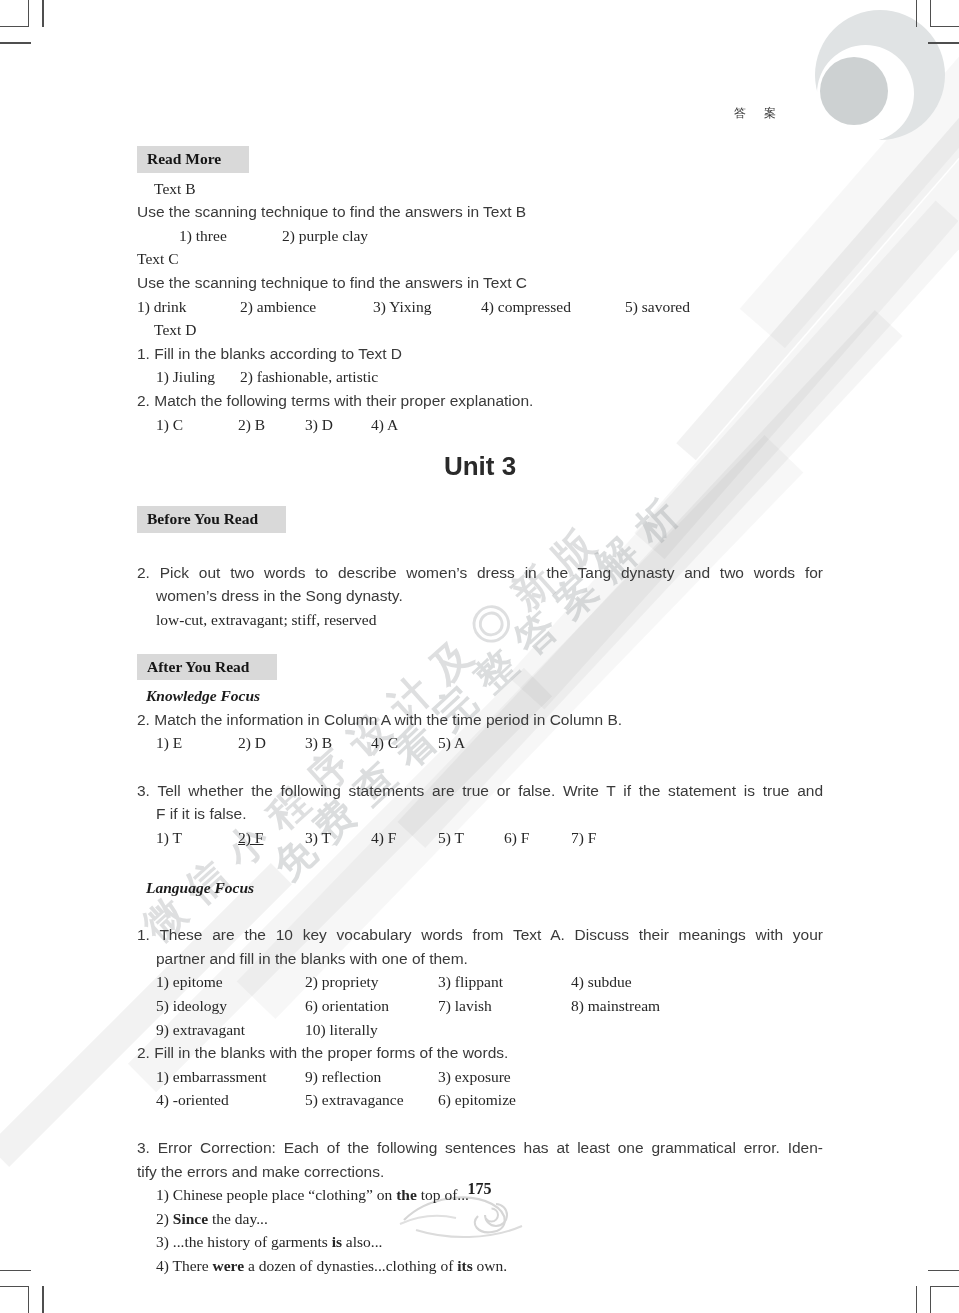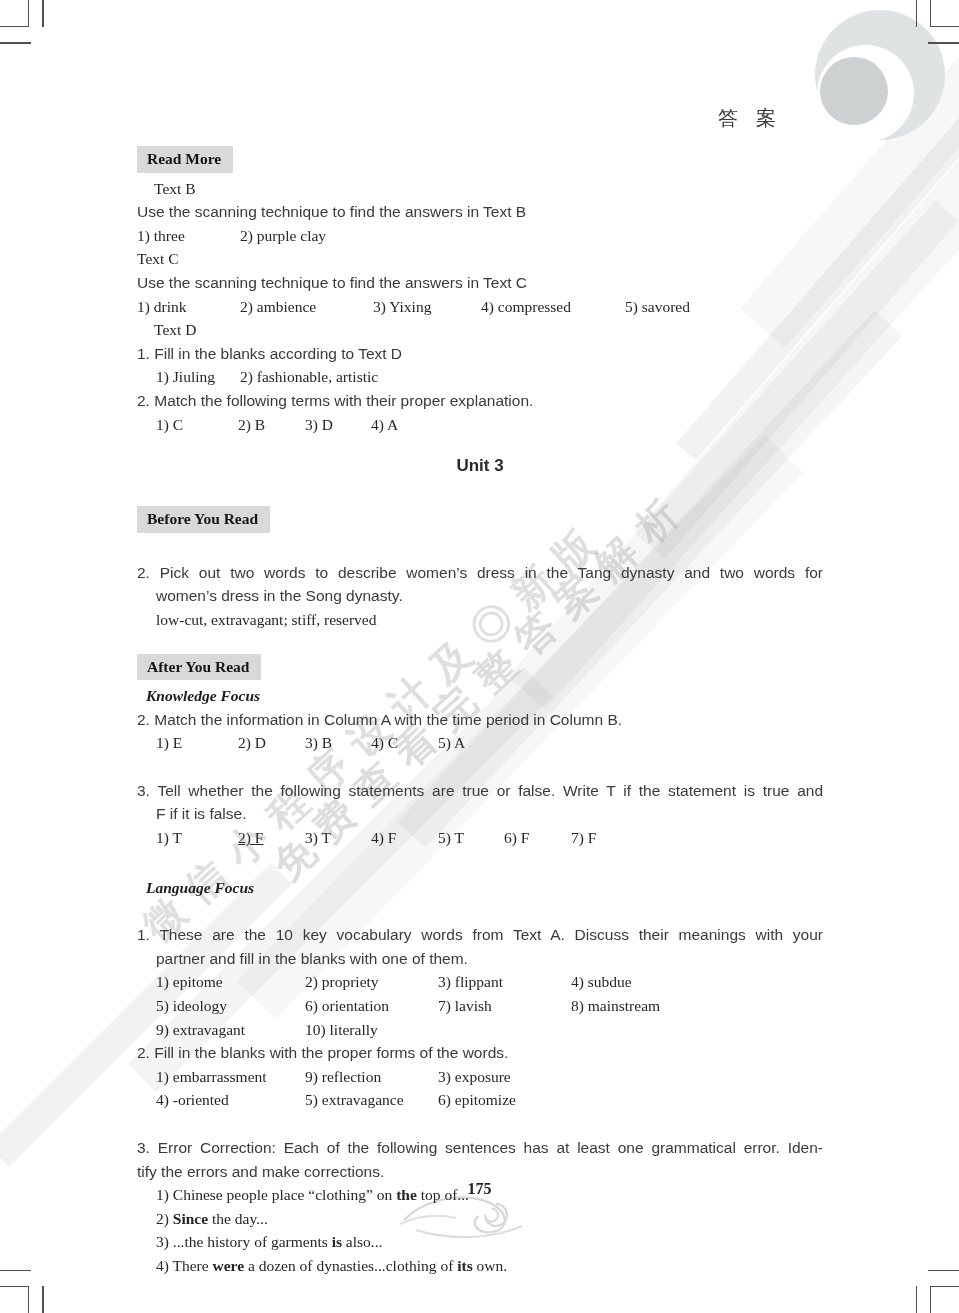--- a/index.html
+++ b/index.html
@@ -15,41 +15,41 @@
   .orn-bl .box{left:-9px;bottom:-9px;} .orn-bl .vline{left:42px;bottom:0;} .orn-bl .hline{left:0;bottom:42px;}
   .orn-br .box{right:-9px;bottom:-9px;} .orn-br .vline{right:42px;bottom:0;} .orn-br .hline{right:0;bottom:42px;}
   .orn-tl,.orn-tr,.orn-bl,.orn-br{position:absolute;width:80px;height:80px;}
   .orn-tl{left:0;top:0;} .orn-tr{right:0;top:0;} .orn-bl{left:0;bottom:0;} .orn-br{right:0;bottom:0;}
   
   .logo{position:absolute;z-index:1;}
   .logo .c1{position:absolute;left:815px;top:10px;width:130px;height:130px;border-radius:50%;background:#e0e3e4;}
   .logo .c2{position:absolute;left:817px;top:45px;width:97px;height:97px;border-radius:50%;background:#ffffff;}
   .logo .c3{position:absolute;left:820px;top:57px;width:68px;height:68px;border-radius:50%;background:#cdd1d2;}
   .corner-label{position:absolute;right:165px;top:105px;z-index:2;font-family:"Liberation Serif",serif;
-        font-size:20px;letter-spacing:18px;color:#3a3a3a;white-space:nowrap;text-align:center;}
+        font-size:12px;letter-spacing:18px;color:#3a3a3a;white-space:nowrap;text-align:center;}
   
   .streaks div{position:absolute;background:#000;z-index:0;}
   .wm{position:absolute;z-index:0;font-weight:bold;white-space:nowrap;color:rgba(145,150,152,0.30);
       font-size:40px;letter-spacing:15px;transform-origin:0 50%;
       font-family:"Liberation Sans",sans-serif;}
   .wm1{left:150px;top:905px;transform:rotate(-42deg);}
   .wm2{left:280px;top:845px;transform:rotate(-43deg);color:rgba(150,155,157,0.34);}
   
   .content{position:absolute;left:137px;top:146px;width:686px;z-index:2;font-size:15.5px;line-height:23.6px;}
-  .box-heading{display:inline-block;background:#d9d9d9;padding:1px 12px 2px 10px;margin-bottom:4px;
+  .box-heading{display:inline-block;background:#d9d9d9;padding:1px 28px 2px 10px;margin-bottom:4px;
       font-family:"Liberation Serif",serif;font-weight:bold;font-size:15.5px;color:#151515;}
   .serif{font-family:"Liberation Serif",serif;color:#262626;}
   .sans{font-family:"Liberation Sans",sans-serif;color:#3a3a3a;}
   .indent{margin-left:19px;}
   .small-ind{margin-left:17px;}
   .focus{font-family:"Liberation Serif",serif;font-weight:bold;font-style:italic;color:#1c1c1c;margin-left:9px;}
-  .unit-title{text-align:center;font-weight:bold;font-size:17px;color:#2a2a2a;margin-top:16px;line-height:28px;}
+  .unit-title{text-align:center;font-weight:bold;font-size:26px;color:#2a2a2a;margin-top:16px;line-height:28px;}
   .j{text-align:justify;text-align-last:justify;margin-top:24px;}
   .row span{display:inline-block;}
-  .r-tb span:nth-child(1){width:103px;}
+  .r-tb span:nth-child(1){width:103px;margin-left:42px;}
   .r-tc span:nth-child(1){width:103px;} .r-tc span:nth-child(2){width:133px;}
   .r-tc span:nth-child(3){width:108px;} .r-tc span:nth-child(4){width:144px;}
   .r-d1 span:nth-child(1){width:84px;}
   .r-m4 span:nth-child(1){width:82px;} .r-m4 span:nth-child(2){width:67px;} .r-m4 span:nth-child(3){width:66px;}
   .r-m5 span:nth-child(1){width:82px;} .r-m5 span:nth-child(2){width:67px;} .r-m5 span:nth-child(3){width:66px;font-family:Liberation Serif, serif;}
   .r-m5 span:nth-child(4){width:67px;}
   .r-m7 span:nth-child(1){width:82px;} .r-m7 span:nth-child(2){width:67px;text-decoration:underline;} .r-m7 span:nth-child(3){width:66px;}
   .r-m7 span:nth-child(4){width:67px;} .r-m7 span:nth-child(5){width:66px;} .r-m7 span:nth-child(6){width:67px;}
   .r-voc span:nth-child(1){width:149px;} .r-voc span:nth-child(2){width:133px;} .r-voc span:nth-child(3){width:133px;}
   .r-frm span:nth-child(1){width:149px;} .r-frm span:nth-child(2){width:133px;}

